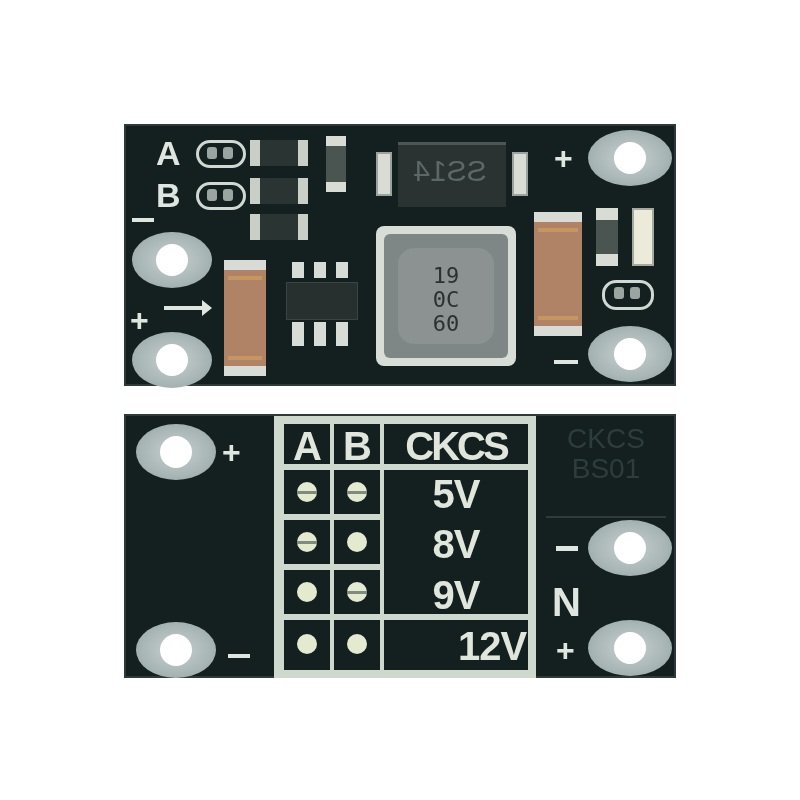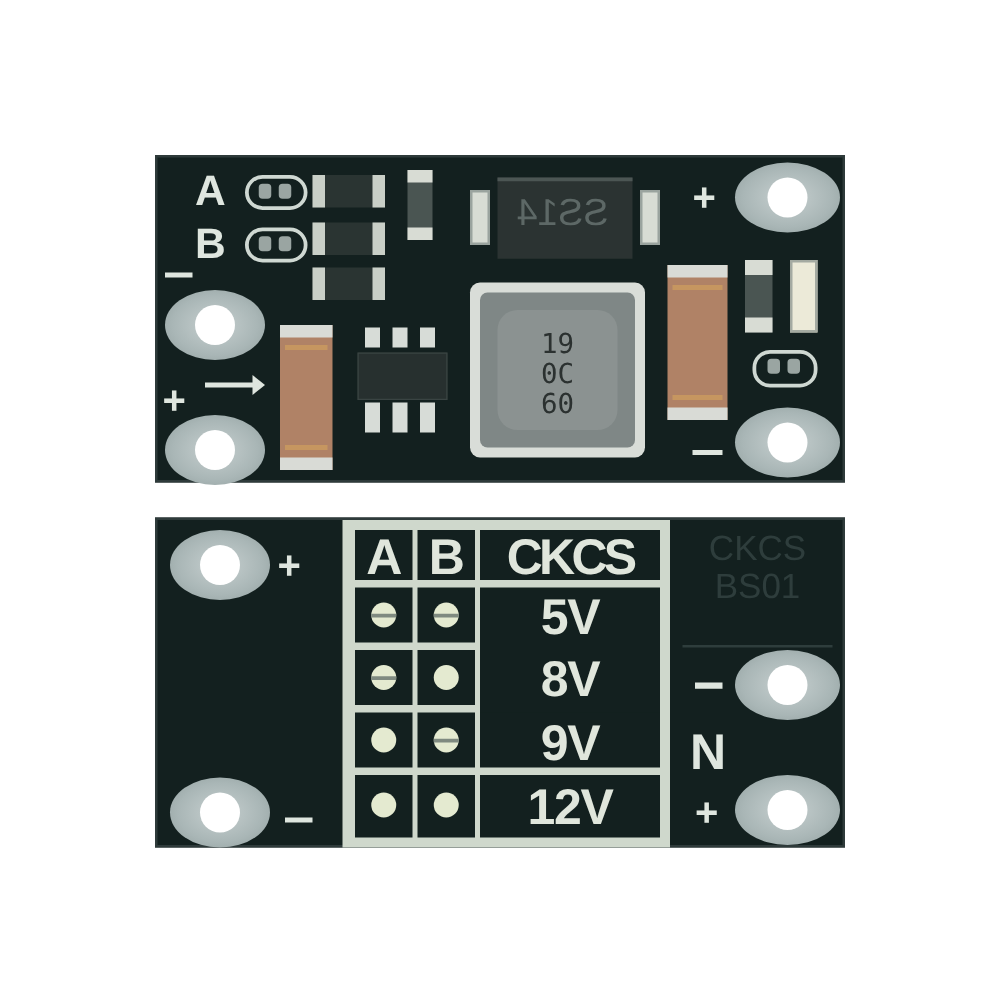--- a/index.html
+++ b/index.html
@@ -172,21 +172,21 @@
         <div class="vtext" style="top:5px;">9V</div>
       </div>
 
     <div class="cell" style="left:10px;top:204px;width:46px;height:50px;">
         <div class="dot" style="left:13px;top:14px;"></div>
       </div>
     <div class="cell" style="left:60px;top:204px;width:46px;height:50px;">
         <div class="dot" style="left:13px;top:14px;"></div>
       </div>
     <div class="cell" style="left:110px;top:204px;width:144px;height:50px;">
-        <div class="vtext" style="top:6px;">12V</div>
+        <div class="vtext" style="top:6px;padding-left:36px;">12V</div>
       </div>
   </div>
 
   <div class="abs" style="left:420px;top:8px;width:120px;text-align:center;color:#2e3d3c;font-size:28px;line-height:30px;">
     <div>CKCS</div>
     <div>BS01</div>
   </div>
   <div class="abs" style="left:420px;top:100px;width:120px;height:2px;background:#2e3d3c;"></div>
 
   <div class="abs" style="left:430px;top:130px;width:22px;height:5px;background:#dfe6df;"></div>

